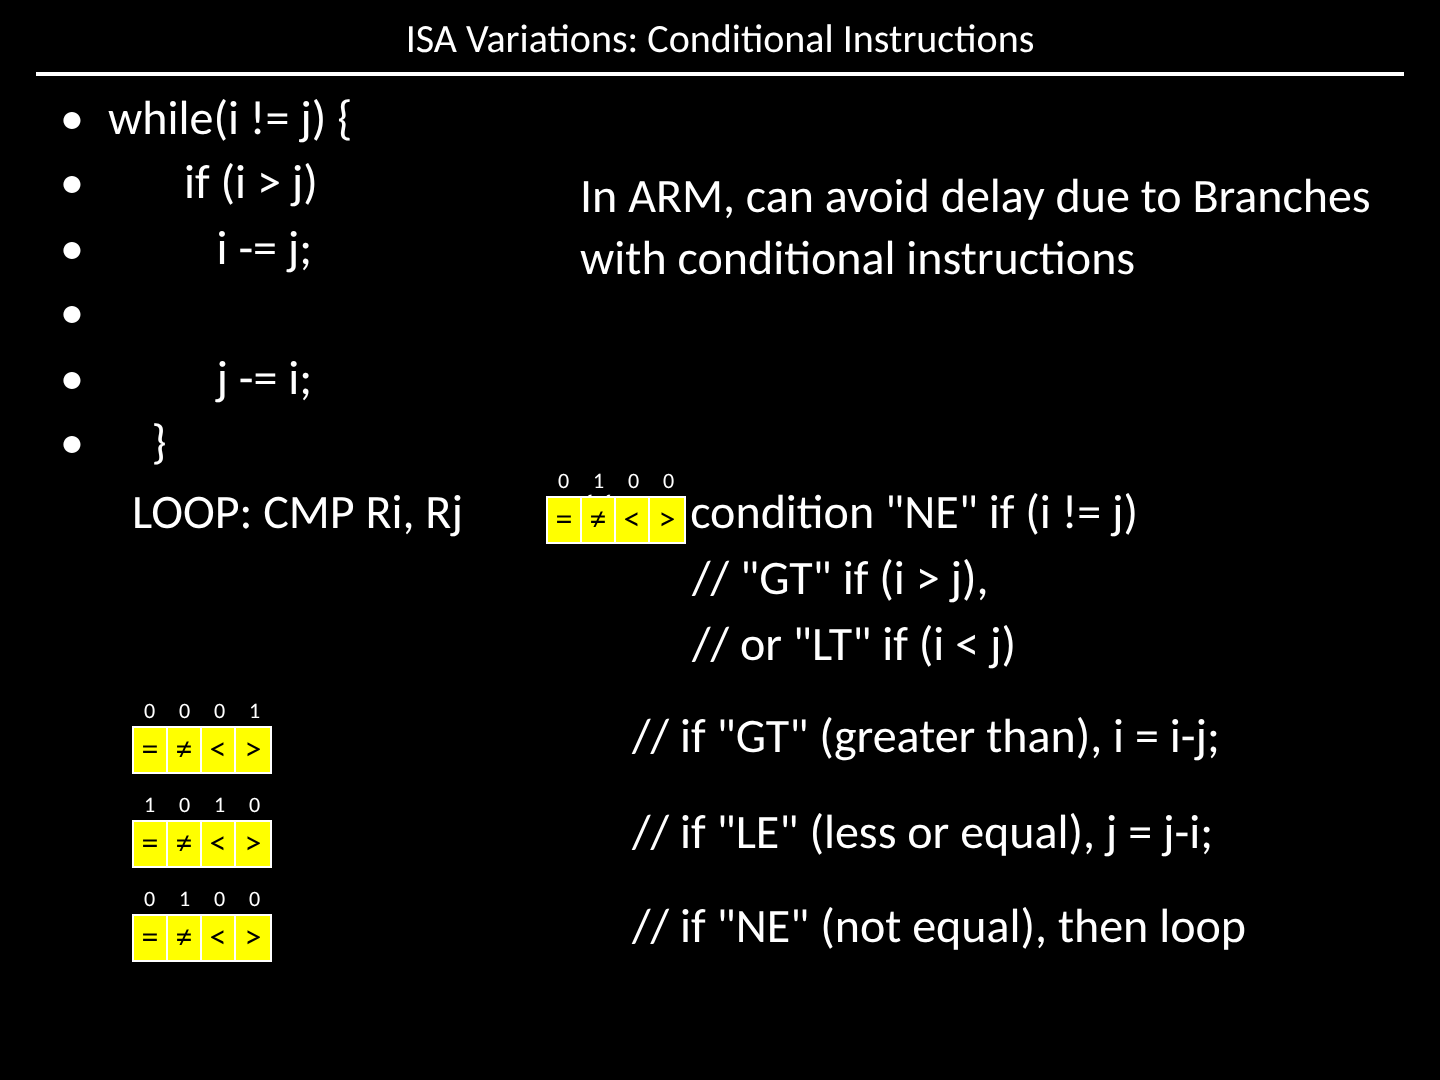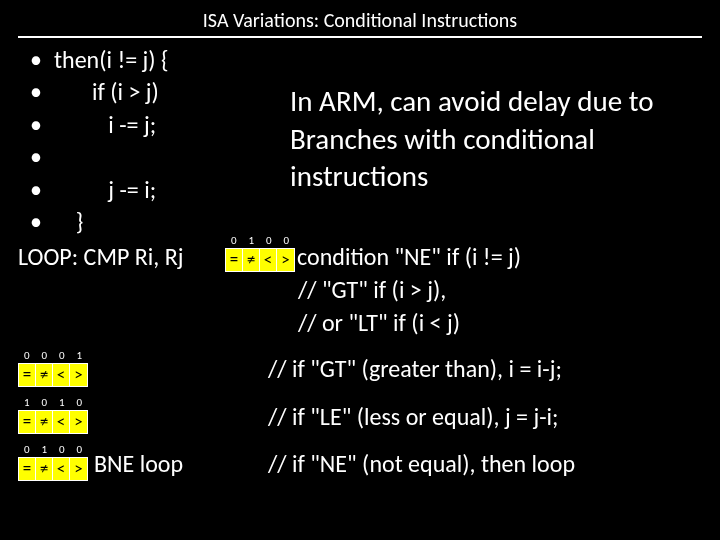--- a/index.html
+++ b/index.html
@@ -35,26 +35,27 @@
     flex-shrink: 0;
   }
   .code {
     white-space: pre;
   }
   .note {
     position: absolute;
     top: 45px;
     left: 290px;
     width: 400px;
-    font-size: 29px;
+    font-size: 24px;
     line-height: 1.3;
   }
   .asm-block {
     position: relative;
     margin-top: 2px;
+    margin-left: 48px;
   }
   .asm-row {
     display: flex;
     align-items: flex-end;
     min-height: 33px;
     position: relative;
   }
   .flagwrap {
     display: inline-block;
     position: relative;
@@ -122,21 +123,21 @@
 </style>
 </head>
 <body>
 
 <div class="title">ISA Variations: Conditional Instructions</div>
 
 <div class="content">
 
   <div class="bullet-line">
     <span class="bullet">•</span>
-    <span class="code">then(i != j) {</span>
+    <span class="code">while(i != j) {</span>
   </div>
   <div class="bullet-line">
     <span class="bullet">•</span>
     <span class="code">       if (i &gt; j)</span>
   </div>
   <div class="bullet-line">
     <span class="bullet">•</span>
     <span class="code">          i -= j;</span>
   </div>
   <div class="bullet-line">
@@ -234,20 +235,19 @@
               <span>0</span>
               <span>0</span>
           </span>
           <span class="flags">
             <span>=</span>
               <span>≠</span>
               <span>&lt;</span>
               <span>&gt;</span>
           </span>
         </span>
-        <span class="instr">BNE loop</span>
       </div>
       <span class="asm-comment">// if "NE" (not equal), then loop</span>
     </div>
 
   </div>
 
 </div>
 
 </body></html>

